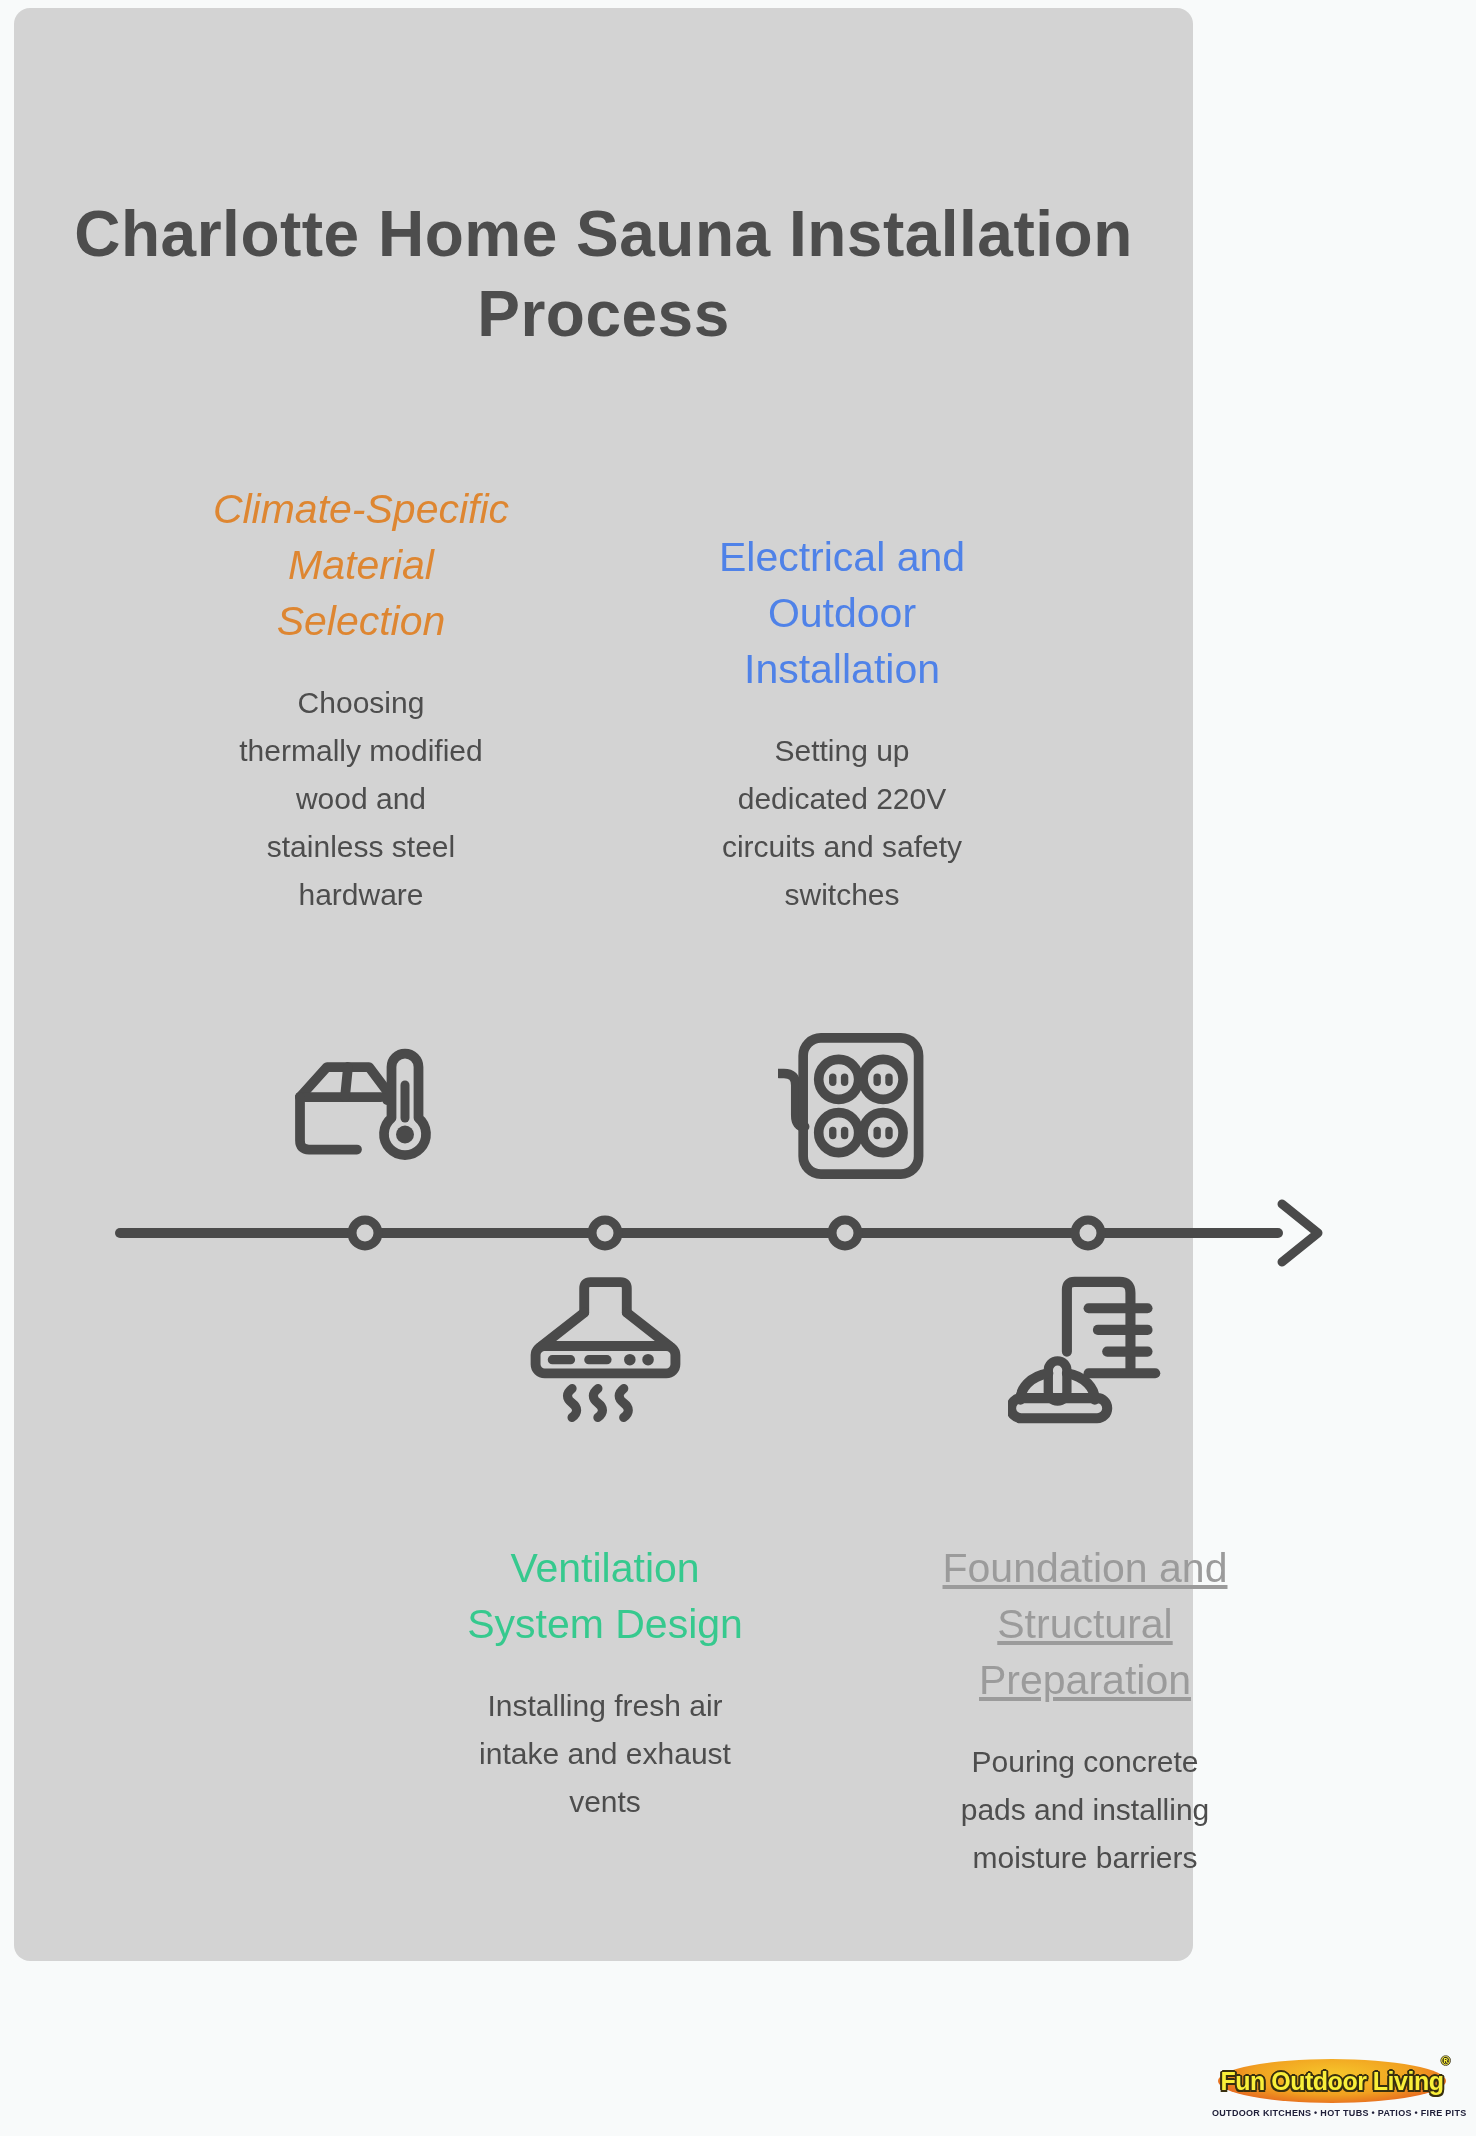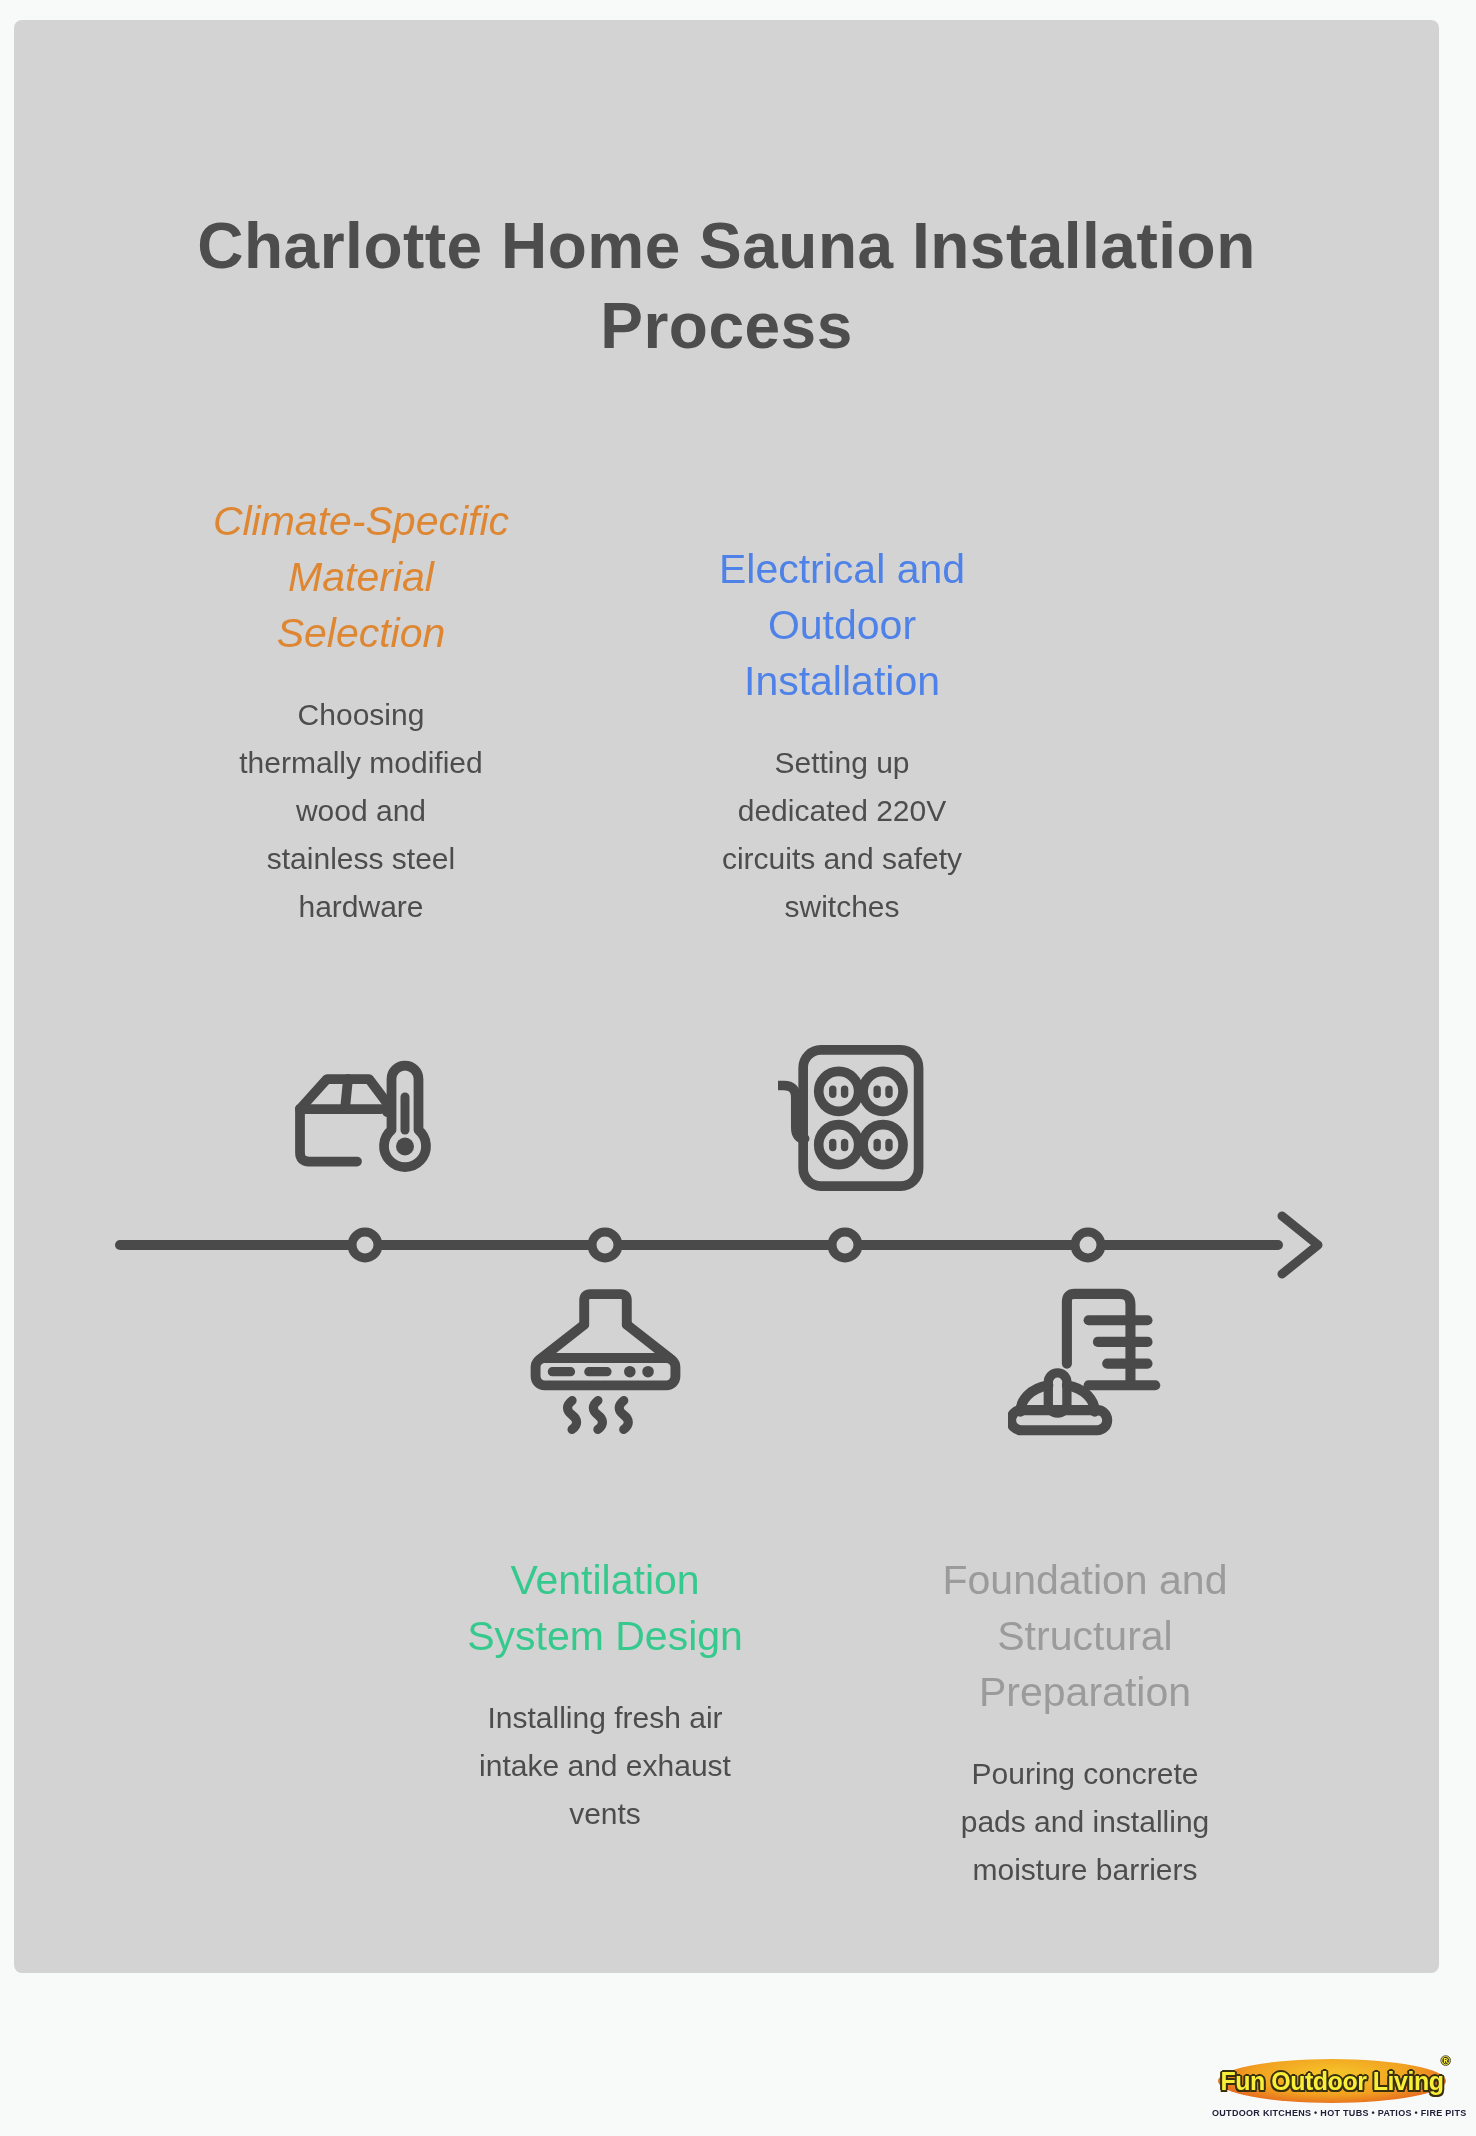--- a/index.html
+++ b/index.html
@@ -2,22 +2,22 @@
 <html><head>
 <meta charset="utf-8">
 <style>
   html,body{margin:0;padding:0;background:#e9eceb;}
   #canvas{
     position:relative;width:1476px;height:2136px;overflow:hidden;
     background:#f8fafa;font-family:"Liberation Sans",sans-serif;
     -webkit-font-smoothing:antialiased;
   }
   #card{
-    position:absolute;left:14px;top:20px;width:1425px;height:1953px;
-    background:#d3d3d3;border-radius:8px;
+    position:absolute;left:14px;top:8px;width:1179px;height:1953px;
+    background:#d3d3d3;border-radius:16px;
   }
   .pre{white-space:pre;}
   #title{
     position:absolute;left:0;top:186px;width:100%;
     text-align:center;font-size:64px;font-weight:bold;color:#4d4d4d;
     line-height:80px;letter-spacing:0.5px;
   }
   .step{
     position:absolute;width:340px;text-align:center;
   }
@@ -27,21 +27,21 @@
   .step-desc{
     margin-top:30px;font-size:30px;line-height:48px;color:#4d4d4d;
   }
   .s1{left:177px;top:473px;}
   .s2{left:658px;top:521px;}
   .s3{left:421px;top:1532px;}
   .s4{left:901px;top:1532px;}
   .s1 .step-head{color:#de8631;font-style:italic;}
   .s2 .step-head{color:#4f82e8;}
   .s3 .step-head{color:#36c98e;}
-  .s4 .step-head{color:#9b9b9b;}
+  .s4 .step-head{color:#9b9b9b;text-decoration:underline;}
   .icon{position:absolute;}
   .icon svg{display:block;width:100%;height:100%;}
   #icon1{left:266px;top:1026px;width:160px;height:150px;}
   #icon2{left:764px;top:1020px;width:148px;height:156px;}
   #icon3{left:514px;top:1262px;width:155px;height:152px;}
   #icon4{left:994px;top:1263px;width:155px;height:155px;}
   #timeline{position:absolute;left:86px;top:1184px;width:1240px;height:80px;}
   #logo{
     position:absolute;left:1218px;top:2054px;width:228px;height:72px;
   }

